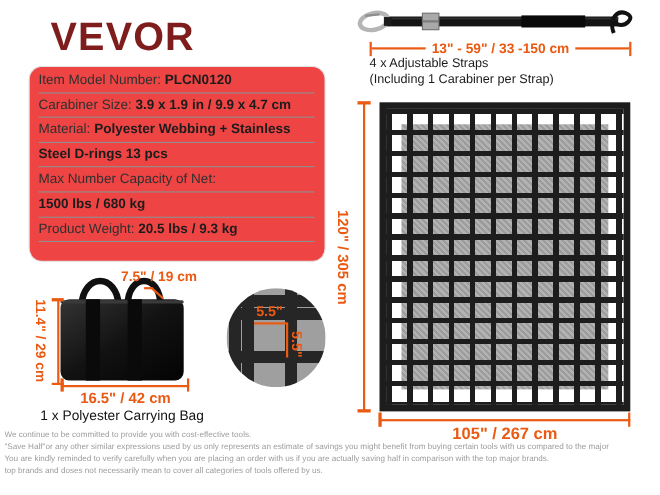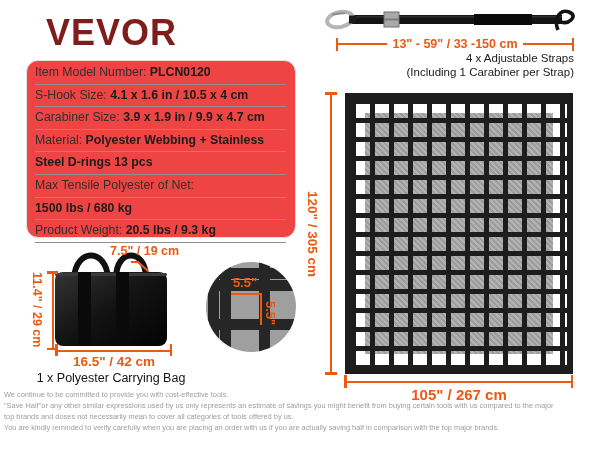--- a/index.html
+++ b/index.html
@@ -21,21 +21,21 @@
   .acc{background:#EB5A13;}
   .dim-text{color:#EB5A13;font-weight:700;white-space:nowrap;}
   .hdim{display:flex;align-items:center;}
   .tickv{width:2px;height:13px;background:#EB5A13;flex:0 0 auto;}
   .hline{flex:1;height:2px;background:#EB5A13;}
   .hdim .dim-text{padding:0 5px;font-size:12.5px;}
 
   .vrl{writing-mode:vertical-rl;display:flex;align-items:center;justify-content:center;}
 
   
-  .strap-cap{left:336px;top:52px;width:238px;text-align:right;color:#1b1b1b;
+  .strap-cap{left:336px;top:52px;width:238px;text-align:left;color:#1b1b1b;
              font-size:11.5px;line-height:13.5px;}
 
   
   .net{left:345px;top:93px;width:228px;height:281px;}
   .net-mesh{position:absolute;left:20px;top:20px;right:20px;bottom:20px;background-color:#a6a6a6;
             background-image:repeating-linear-gradient(45deg, rgba(255,255,255,.14) 0 2px, rgba(0,0,0,.06) 2px 4px);}
   .net-grid{position:absolute;inset:0;border:6px solid #1d1d1d;
             background-image:repeating-linear-gradient(to right,#1d1d1d 0 5px,transparent 5px 19px),
                              repeating-linear-gradient(to bottom,#1d1d1d 0 5px,transparent 5px 19px);}
 
@@ -53,25 +53,24 @@
 </style>
 </head>
 <body>
 
 <div class="canvas">
 
   <div class="abs logo">VEVOR</div>
 
   <div class="abs spec-box">
     <div class="spec-row"><span>Item Model Number: </span><span class="val">PLCN0120</span></div>
-    <div class="spec-row"><span>S-Hook Size: </span><span class="val">4.1 x 1.6 in / 10.5 x 4 cm</span></div>
     <div class="spec-row"><span>Carabiner Size: </span><span class="val">3.9 x 1.9 in / 9.9 x 4.7 cm</span></div>
     <div class="spec-row"><span>Material: </span><span class="val">Polyester Webbing + Stainless</span></div>
     <div class="spec-row"><span></span><span class="val">Steel D-rings 13 pcs</span></div>
-    <div class="spec-row"><span>Max Tensile Polyester of Net:</span><span class="val"></span></div>
+    <div class="spec-row"><span>Max Number Capacity of Net:</span><span class="val"></span></div>
     <div class="spec-row"><span></span><span class="val">1500 lbs / 680 kg</span></div>
     <div class="spec-row"><span>Product Weight: </span><span class="val">20.5 lbs / 9.3 kg</span></div>
   </div>
 
   <svg class="abs" style="left:324px;top:4px;" width="254" height="32" viewBox="0 0 254 32">
     <rect x="26" y="11" width="212" height="9" fill="#141414"></rect>
     <rect x="26" y="12" width="212" height="1.6" fill="#2f2f2f"></rect>
     <rect x="150" y="10" width="58" height="11" fill="#0a0a0a"></rect>
     <g>
       <ellipse cx="16" cy="15.5" rx="13" ry="7.5" transform="rotate(-12 16 15.5)" fill="none" stroke="#b5b5b5" stroke-width="4"></ellipse>
@@ -147,17 +146,17 @@
   <div class="abs mesh-circle">
     <div class="abs acc" style="left:25px;top:31px;width:29px;height:1.8px;"></div>
     <div class="abs acc" style="left:54px;top:31px;width:1.8px;height:32px;"></div>
     <div class="abs dim-text" style="left:18px;top:13px;width:42px;text-align:center;">5.5"</div>
     <div class="abs vrl dim-text" style="left:56px;top:31px;width:16px;height:40px;">5.5"</div>
   </div>
 
   <div class="abs footer">
     <div>We continue to be committed to provide you with cost-effective tools.</div>
     <div>"Save Half"or any other similar expressions used by us only represents an estimate of savings you might benefit from buying certain tools with us compared to the major</div>
+    <div>You are kindly reminded to verify carefully when you are placing an order with us if you are actually saving half in comparison with the top major brands.</div>
     <div>top brands and doses not necessarily mean to cover all categories of tools offered by us.</div>
-    <div>You are kindly reminded to verify carefully when you are placing an order with us if you are actually saving half in comparison with the top major brands.</div>
   </div>
 
 </div>
 
 </body></html>

